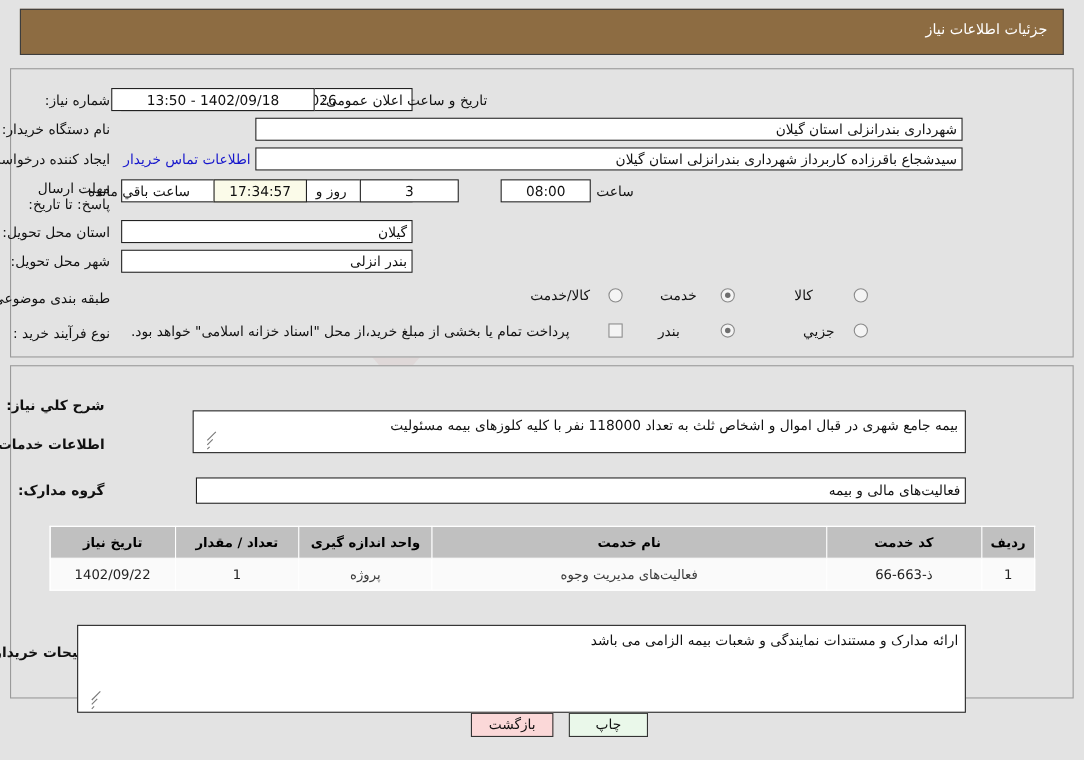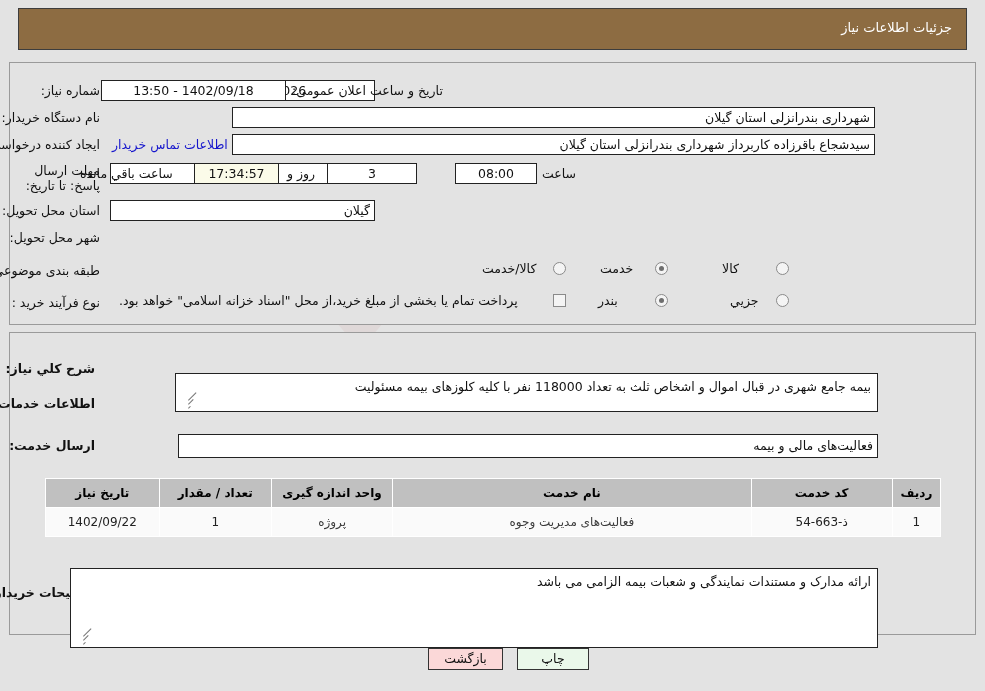--- a/index.html
+++ b/index.html
@@ -287,20 +287,21 @@
   <div class="fld center" style="left:455px; top:163px; width:82px;">08:00</div>
   <div class="fld center" style="left:327px; top:163px; width:90px;">3</div>
   <div class="plaintext" style="left:287px; top:166px;">روز و</div>
   <div class="fld center cream" style="left:194px; top:163px; width:85px;">17:34:57</div>
   <div class="plaintext" style="left:80px; top:166px;">ساعت باقي مانده</div>
 
   <div class="lbl" style="right:885px; top:203px;">استان محل تحویل:</div>
   <div class="fld" style="right:610px; top:200px; width:265px;">گیلان</div>
 
   <div class="lbl" style="right:885px; top:230px;">شهر محل تحویل:</div>
+  <div class="fld" style="right:610px; top:227px; width:265px;">بندر انزلی</div>
 
   <div class="lbl" style="right:885px; top:263px;">طبقه بندی موضوعی:</div>
   <span class="radio" style="left:776px; top:262px;"></span>
   <span class="radio-lbl" style="left:722px; top:261px;">کالا</span>
   <span class="radio on" style="left:655px; top:262px;"></span>
   <span class="radio-lbl" style="left:600px; top:261px;">خدمت</span>
   <span class="radio" style="left:553px; top:262px;"></span>
   <span class="radio-lbl" style="left:482px; top:261px;">کالا/خدمت</span>
 
   <div class="lbl" style="right:885px; top:295px;margin-left:16px;">نوع فرآیند خرید :</div>
@@ -318,38 +319,38 @@
     <span>بیمه جامع شهری در قبال اموال و اشخاص ثلث به تعداد 118000 نفر با کلیه کلوزهای بیمه مسئولیت</span>
     <span class="grip">
       <i style="left:10px; top:0px; width:11px;"></i>
       <i style="left:10px; top:4px; width:7px;"></i>
       <i style="left:10px; top:8px; width:3px;"></i>
     </span>
   </div>
 
   <div class="section-head" style="right:890px; top:396px;">اطلاعات خدمات مورد نیاز</div>
 
-  <div class="bold-lbl" style="right:890px; top:438px;">ارسال خدمت:</div>
+  <div class="bold-lbl" style="right:890px; top:438px;">گروه مدارک:</div>
   <div class="fld" style="left:178px; top:434px; width:700px; height:24px; line-height:20px;">فعالیت‌های مالی و بیمه</div>
 
   <table id="svc-table">
     <thead>
       <tr>
         <th style="width:40px;">ردیف</th>
         <th style="width:140px;">کد خدمت</th>
         <th style="width:378px;">نام خدمت</th>
         <th style="width:120px;">واحد اندازه گیری</th>
         <th style="width:110px;">تعداد / مقدار</th>
         <th style="width:108px;">تاریخ نیاز</th>
       </tr>
     </thead>
     <tbody>
       <tr>
         <td class="num">1</td>
-        <td class="num">ذ-663-54</td>
+        <td class="num">ذ-663-66</td>
         <td>فعالیت‌های مدیریت وجوه</td>
         <td>پروژه</td>
         <td class="num">1</td>
         <td class="num">1402/09/22</td>
       </tr>
     </tbody>
   </table>
 
   <div class="bold-lbl" style="right:890px; top:585px;">توضیحات خریدار:</div>
   <div class="ta" style="left:70px; top:545px; width:808px; height:80px;">

